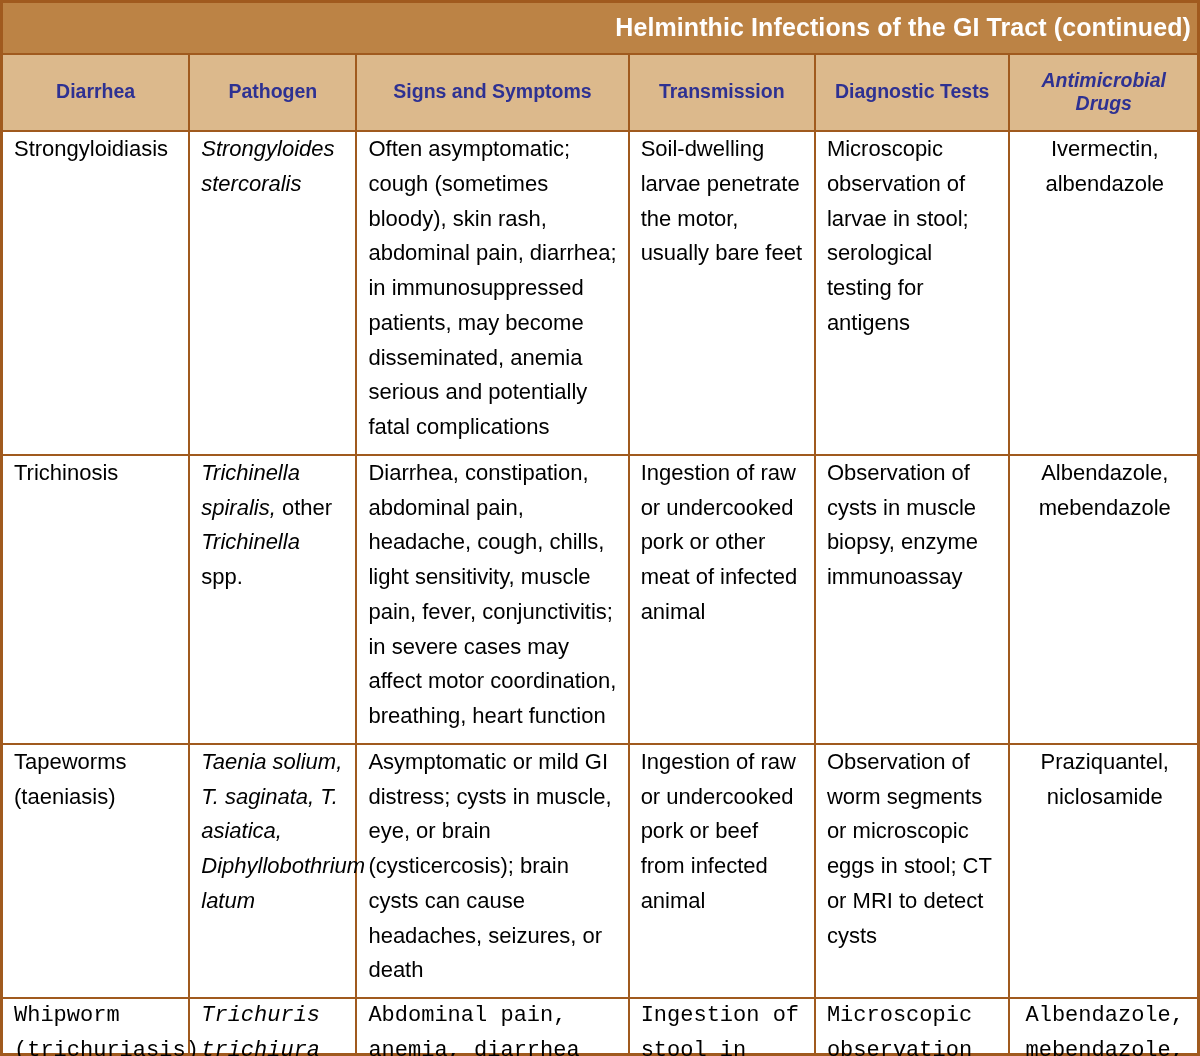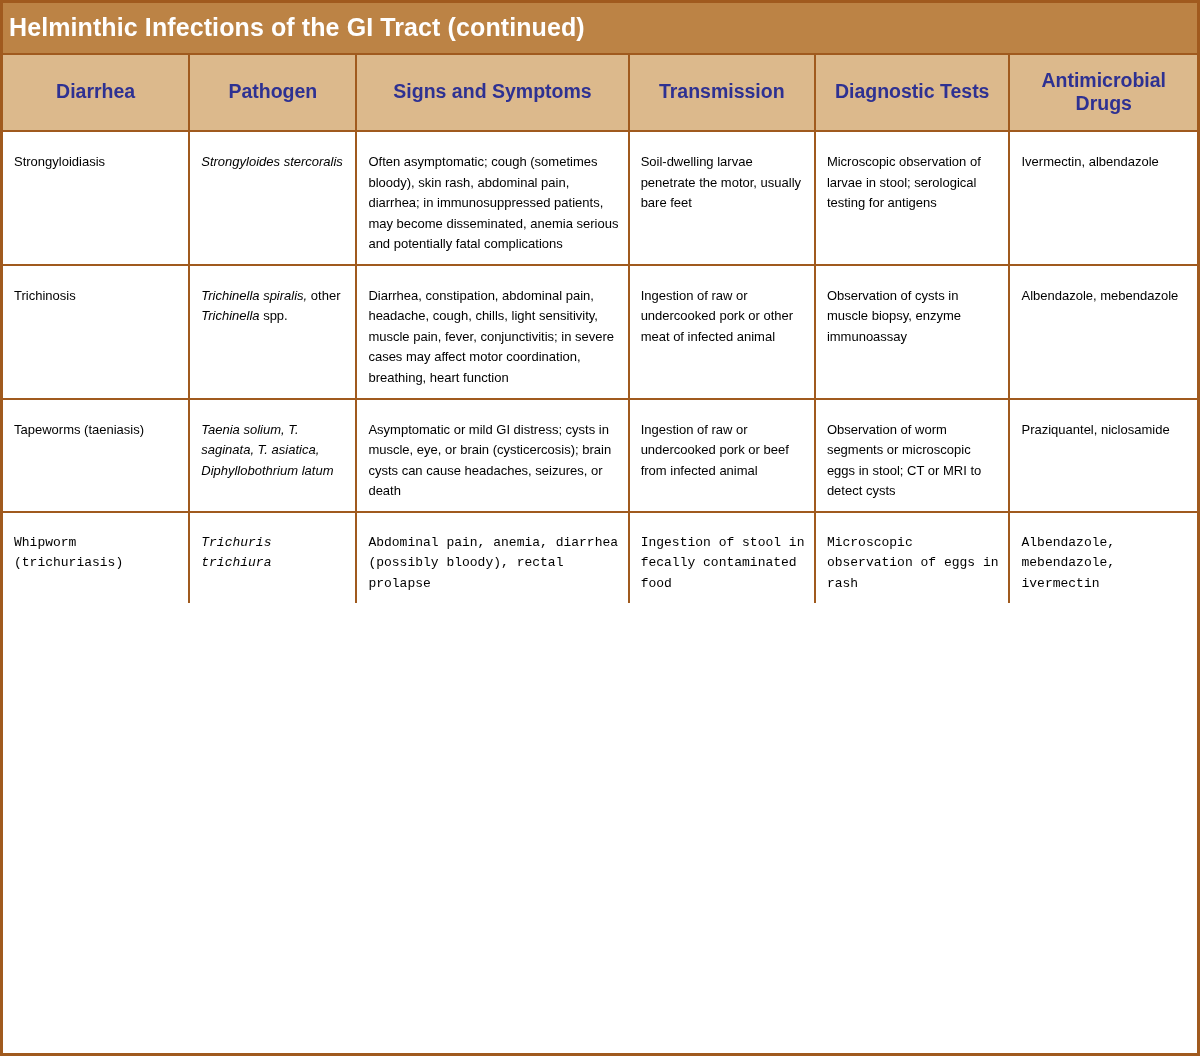--- a/index.html
+++ b/index.html
@@ -24,48 +24,48 @@
     width: 100%;
     border-collapse: collapse;
     table-layout: fixed;
   }
   caption.title {
     caption-side: top;
     background: #bc8345;
     color: #ffffff;
     font-size: 25px;
     font-weight: bold;
-    text-align: left;
+    text-align: right;
     padding: 10px 6px 11px 6px;
     letter-spacing: 0.1px;
     border-bottom: 2px solid #a05a1e;
   }
   thead th {
     background: #dcb98c;
     color: #2e3192;
     font-size: 19.5px;
     font-weight: bold;
     text-align: center;
     padding: 14px 6px 16px 6px;
     border-right: 2px solid #a05a1e;
     border-bottom: 2px solid #a05a1e;
     line-height: 1.16;
     vertical-align: middle;
   }
-  thead th:last-child { border-right: none; }
+  thead th:last-child { border-right: none; font-style: italic; }
   tbody td {
-    font-size: 13px;
+    font-size: 22px;
     line-height: 1.58;
     vertical-align: top;
-    padding: 20px 9px 9px 11px;
+    padding: 0 9px 9px 11px;
     border-right: 2px solid #a05a1e;
     border-bottom: 2px solid #a05a1e;
     color: #000000;
   }
-  tbody td:last-child { border-right: none; }
+  tbody td:last-child { border-right: none; text-align: center; }
   tbody tr:last-child td { border-bottom: none; font-family: Liberation Mono, monospace; }
   td.italic { font-style: italic; margin-left: 8px; }
   td.italic .roman { font-style: normal; }
 
   col.c1 { width: 15.6%; }
   col.c2 { width: 14.0%; }
   col.c3 { width: 22.8%; }
   col.c4 { width: 15.6%; }
   col.c5 { width: 16.3%; }
   col.c6 { width: 15.7%; }

